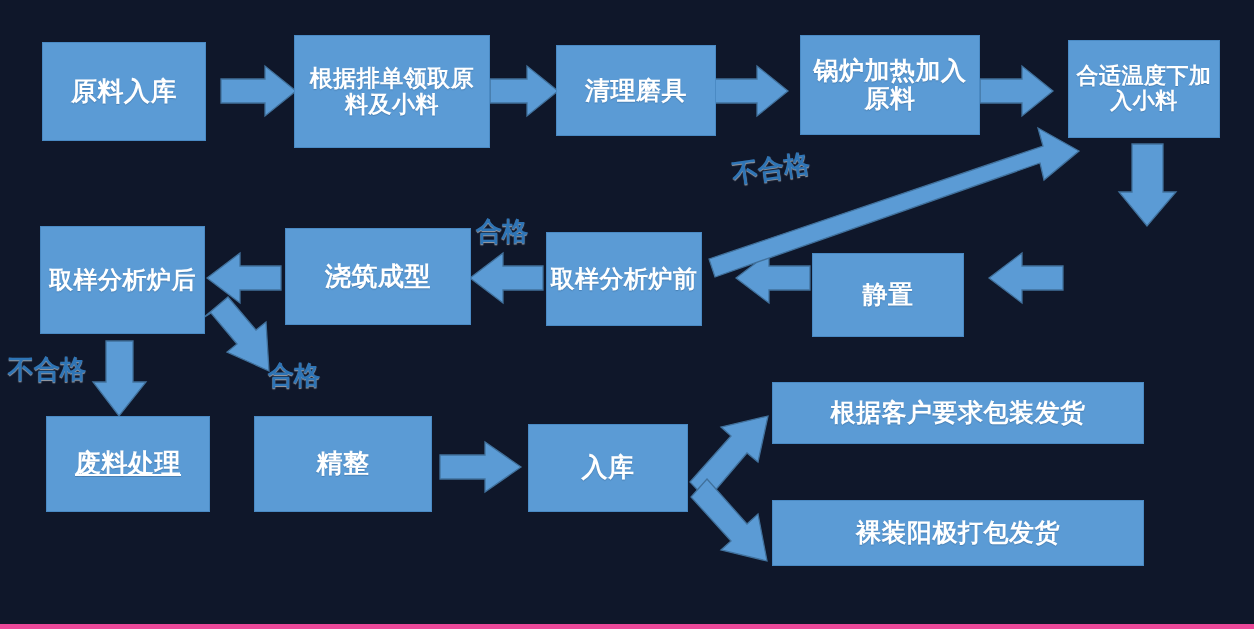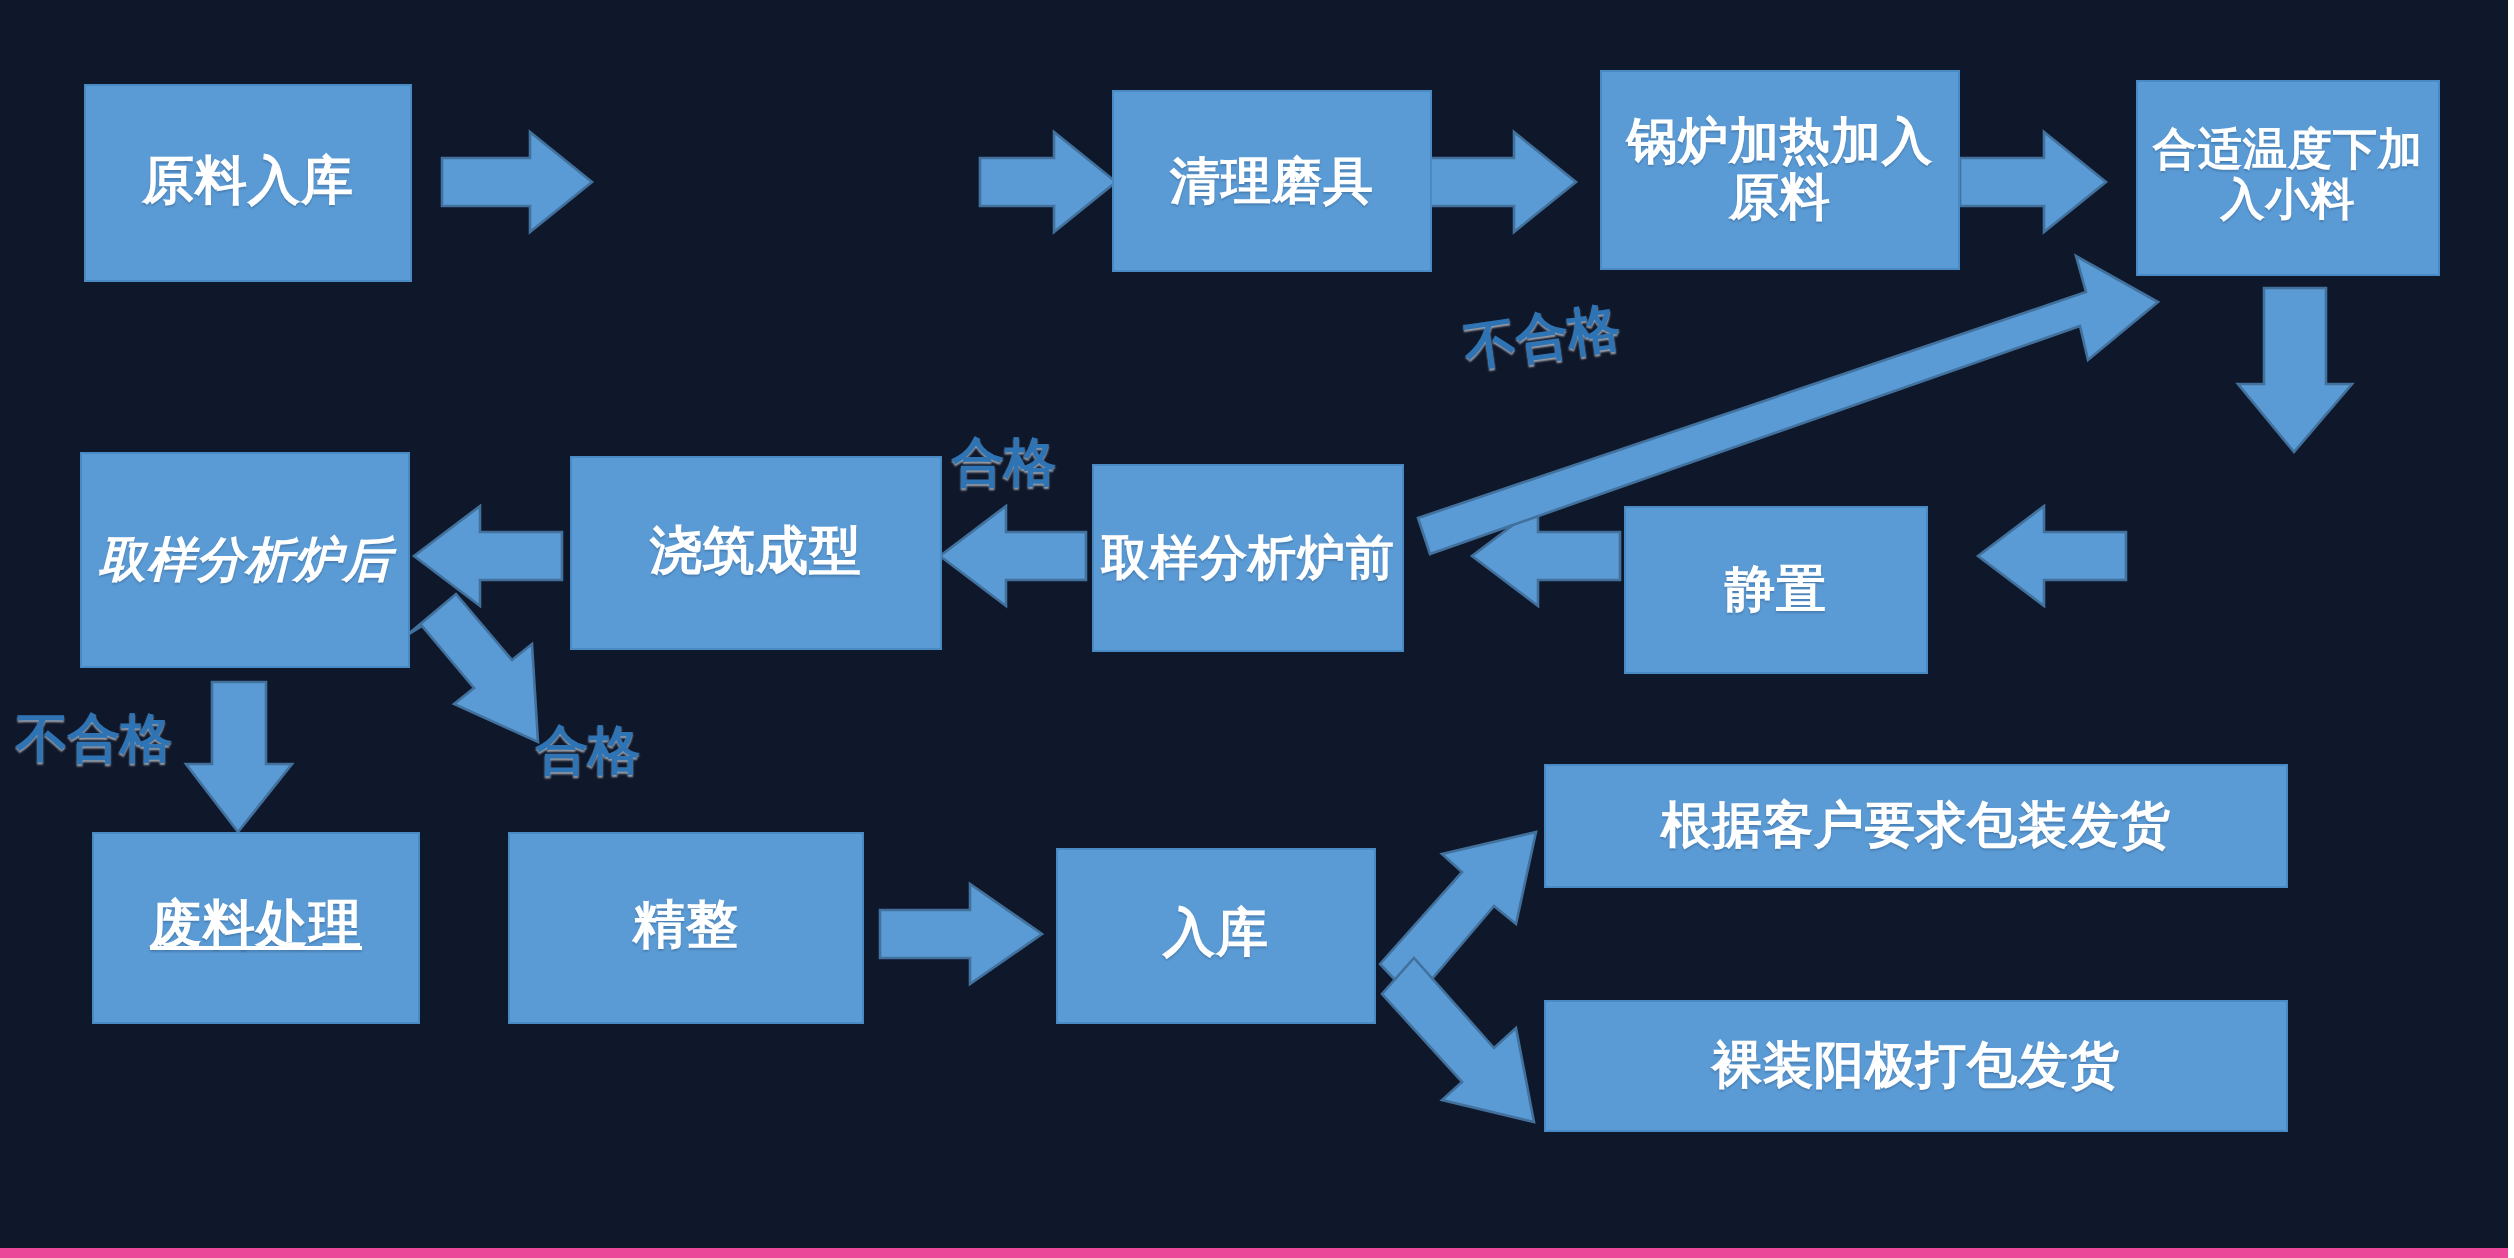--- a/index.html
+++ b/index.html
@@ -80,35 +80,36 @@
 
     <polygon points="440,455 485,455 485,442 521,467 485,492 485,479 440,479"></polygon>
 
     <polygon points="690,482 731,436 721,427 768,416 758,462 747,453 707,500"></polygon>
 
     <polygon points="707,479 747,524 758,514 767,561 721,550 731,541 691,497"></polygon>
   </svg>
 
   <div class="node" style="left:42px; top:42px; width:164px; height:99px; font-size:26px;">原料入库</div>
 
+  <div class="node" style="left:294px; top:35px; width:196px; height:113px; font-size:23px; padding:0 6px;">根据排单领取原料及小料</div>
 
   <div class="node" style="left:556px; top:45px; width:160px; height:91px; font-size:25px;">清理磨具</div>
 
   <div class="node" style="left:800px; top:35px; width:180px; height:100px; font-size:25px; padding:0 6px;">锅炉加热加入原料</div>
 
   <div class="node" style="left:1068px; top:40px; width:152px; height:98px; font-size:22px; padding:0 5px;text-align:center;">合适温度下加入小料</div>
 
 
   <div class="node" style="left:812px; top:253px; width:152px; height:84px; font-size:25px;">静置</div>
 
   <div class="node" style="left:546px; top:232px; width:156px; height:94px; font-size:24px;">取样分析炉前</div>
 
   <div class="node" style="left:285px; top:228px; width:186px; height:97px; font-size:26px;">浇筑成型</div>
 
-  <div class="node" style="left:40px; top:226px; width:165px; height:108px; font-size:24px;font-style:italic;">取样分析炉后</div>
+  <div class="node" style="left:40px; top:226px; width:165px; height:108px; font-size:24px;">取样分析炉后</div>
 
   <div class="node" style="left:46px; top:416px; width:164px; height:96px; font-size:26px;text-decoration:underline;">废料处理</div>
 
   <div class="node" style="left:254px; top:416px; width:178px; height:96px; font-size:26px;">精整</div>
 
   <div class="node" style="left:528px; top:424px; width:160px; height:88px; font-size:26px;">入库</div>
 
   <div class="node" style="left:772px; top:382px; width:372px; height:62px; font-size:25px;">根据客户要求包装发货</div>
 
   <div class="node" style="left:772px; top:500px; width:372px; height:66px; font-size:25px;">裸装阳极打包发货</div>

